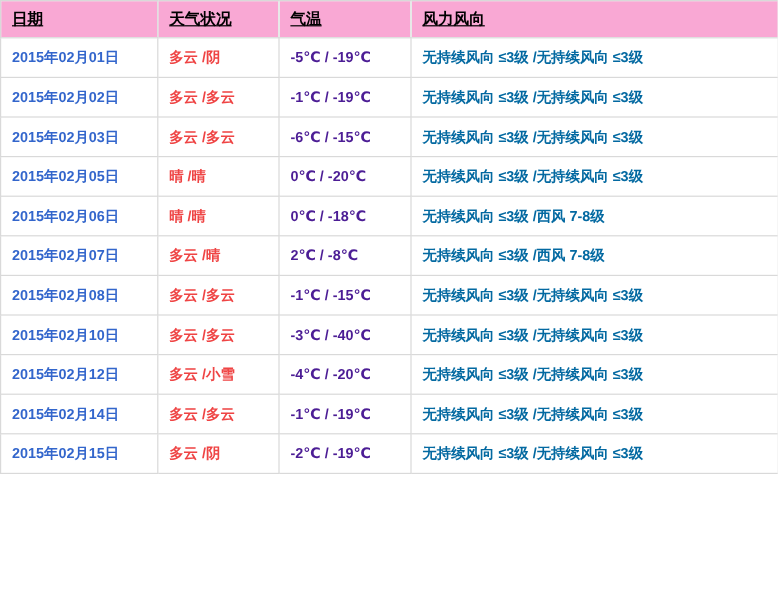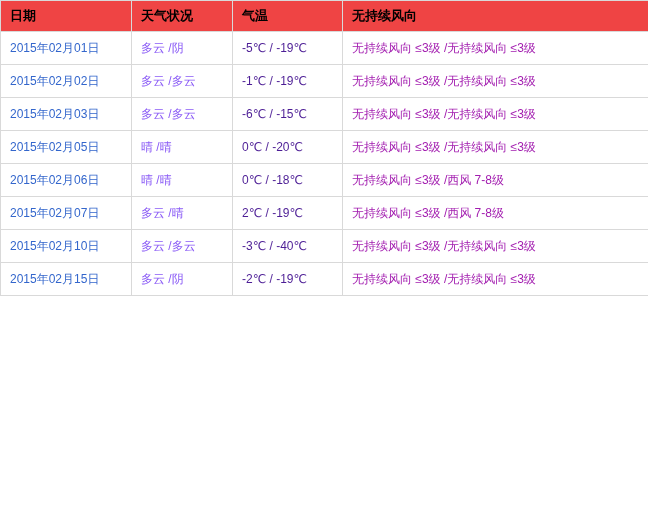--- a/index.html
+++ b/index.html
@@ -33,59 +33,61 @@
     vertical-align: middle;
     font-weight: normal;
     white-space: nowrap;
     overflow: hidden;
   }
   table.weather thead th {
     height: 30px;
     font-size: 13px;
     font-weight: bold;
     color: #000000;
-    background: #ef4444;
+    background: #f9a8d4;
+    text-decoration: underline;
   }
   table.weather tbody td {
     height: 32px;
     font-size: 12px;
+    font-weight: bold;
   }
   td.date {
     color: #3366cc;
     font-size: 12px;
   }
   td.cond {
-    color: #8b5cf6;
+    color: #ef4444;
     font-size: 13px;
   }
   td.temp {
     color: #4c1d95;
     font-size: 12px;
   }
   td.wind {
-    color: #a21caf;
+    color: #0369a1;
     font-size: 12.5px;
   }
 </style>
 </head>
 <body>
 
 <table class="weather">
   <colgroup>
     <col class="c0">
       <col class="c1">
       <col class="c2">
       <col class="c3">
   </colgroup>
   <thead>
     <tr>
       <th>日期</th>
       <th>天气状况</th>
       <th>气温</th>
-      <th>无持续风向</th>
+      <th>风力风向</th>
     </tr>
   </thead>
   <tbody>
     <tr>
       <td class="date">2015年02月01日</td>
       <td class="cond">多云 /阴</td>
       <td class="temp">-5℃ / -19℃</td>
       <td class="wind">无持续风向 ≤3级 /无持续风向 ≤3级</td>
     </tr>
     <tr>
@@ -108,27 +110,45 @@
     </tr>
     <tr>
       <td class="date">2015年02月06日</td>
       <td class="cond">晴 /晴</td>
       <td class="temp">0℃ / -18℃</td>
       <td class="wind">无持续风向 ≤3级 /西风 7-8级</td>
     </tr>
     <tr>
       <td class="date">2015年02月07日</td>
       <td class="cond">多云 /晴</td>
-      <td class="temp">2℃ / -19℃</td>
+      <td class="temp">2℃ / -8℃</td>
       <td class="wind">无持续风向 ≤3级 /西风 7-8级</td>
+    </tr>
+    <tr>
+      <td class="date">2015年02月08日</td>
+      <td class="cond">多云 /多云</td>
+      <td class="temp">-1℃ / -15℃</td>
+      <td class="wind">无持续风向 ≤3级 /无持续风向 ≤3级</td>
     </tr>
     <tr>
       <td class="date">2015年02月10日</td>
       <td class="cond">多云 /多云</td>
       <td class="temp">-3℃ / -40℃</td>
+      <td class="wind">无持续风向 ≤3级 /无持续风向 ≤3级</td>
+    </tr>
+    <tr>
+      <td class="date">2015年02月12日</td>
+      <td class="cond">多云 /小雪</td>
+      <td class="temp">-4℃ / -20℃</td>
+      <td class="wind">无持续风向 ≤3级 /无持续风向 ≤3级</td>
+    </tr>
+    <tr>
+      <td class="date">2015年02月14日</td>
+      <td class="cond">多云 /多云</td>
+      <td class="temp">-1℃ / -19℃</td>
       <td class="wind">无持续风向 ≤3级 /无持续风向 ≤3级</td>
     </tr>
     <tr>
       <td class="date">2015年02月15日</td>
       <td class="cond">多云 /阴</td>
       <td class="temp">-2℃ / -19℃</td>
       <td class="wind">无持续风向 ≤3级 /无持续风向 ≤3级</td>
     </tr>
   </tbody>
 </table>

